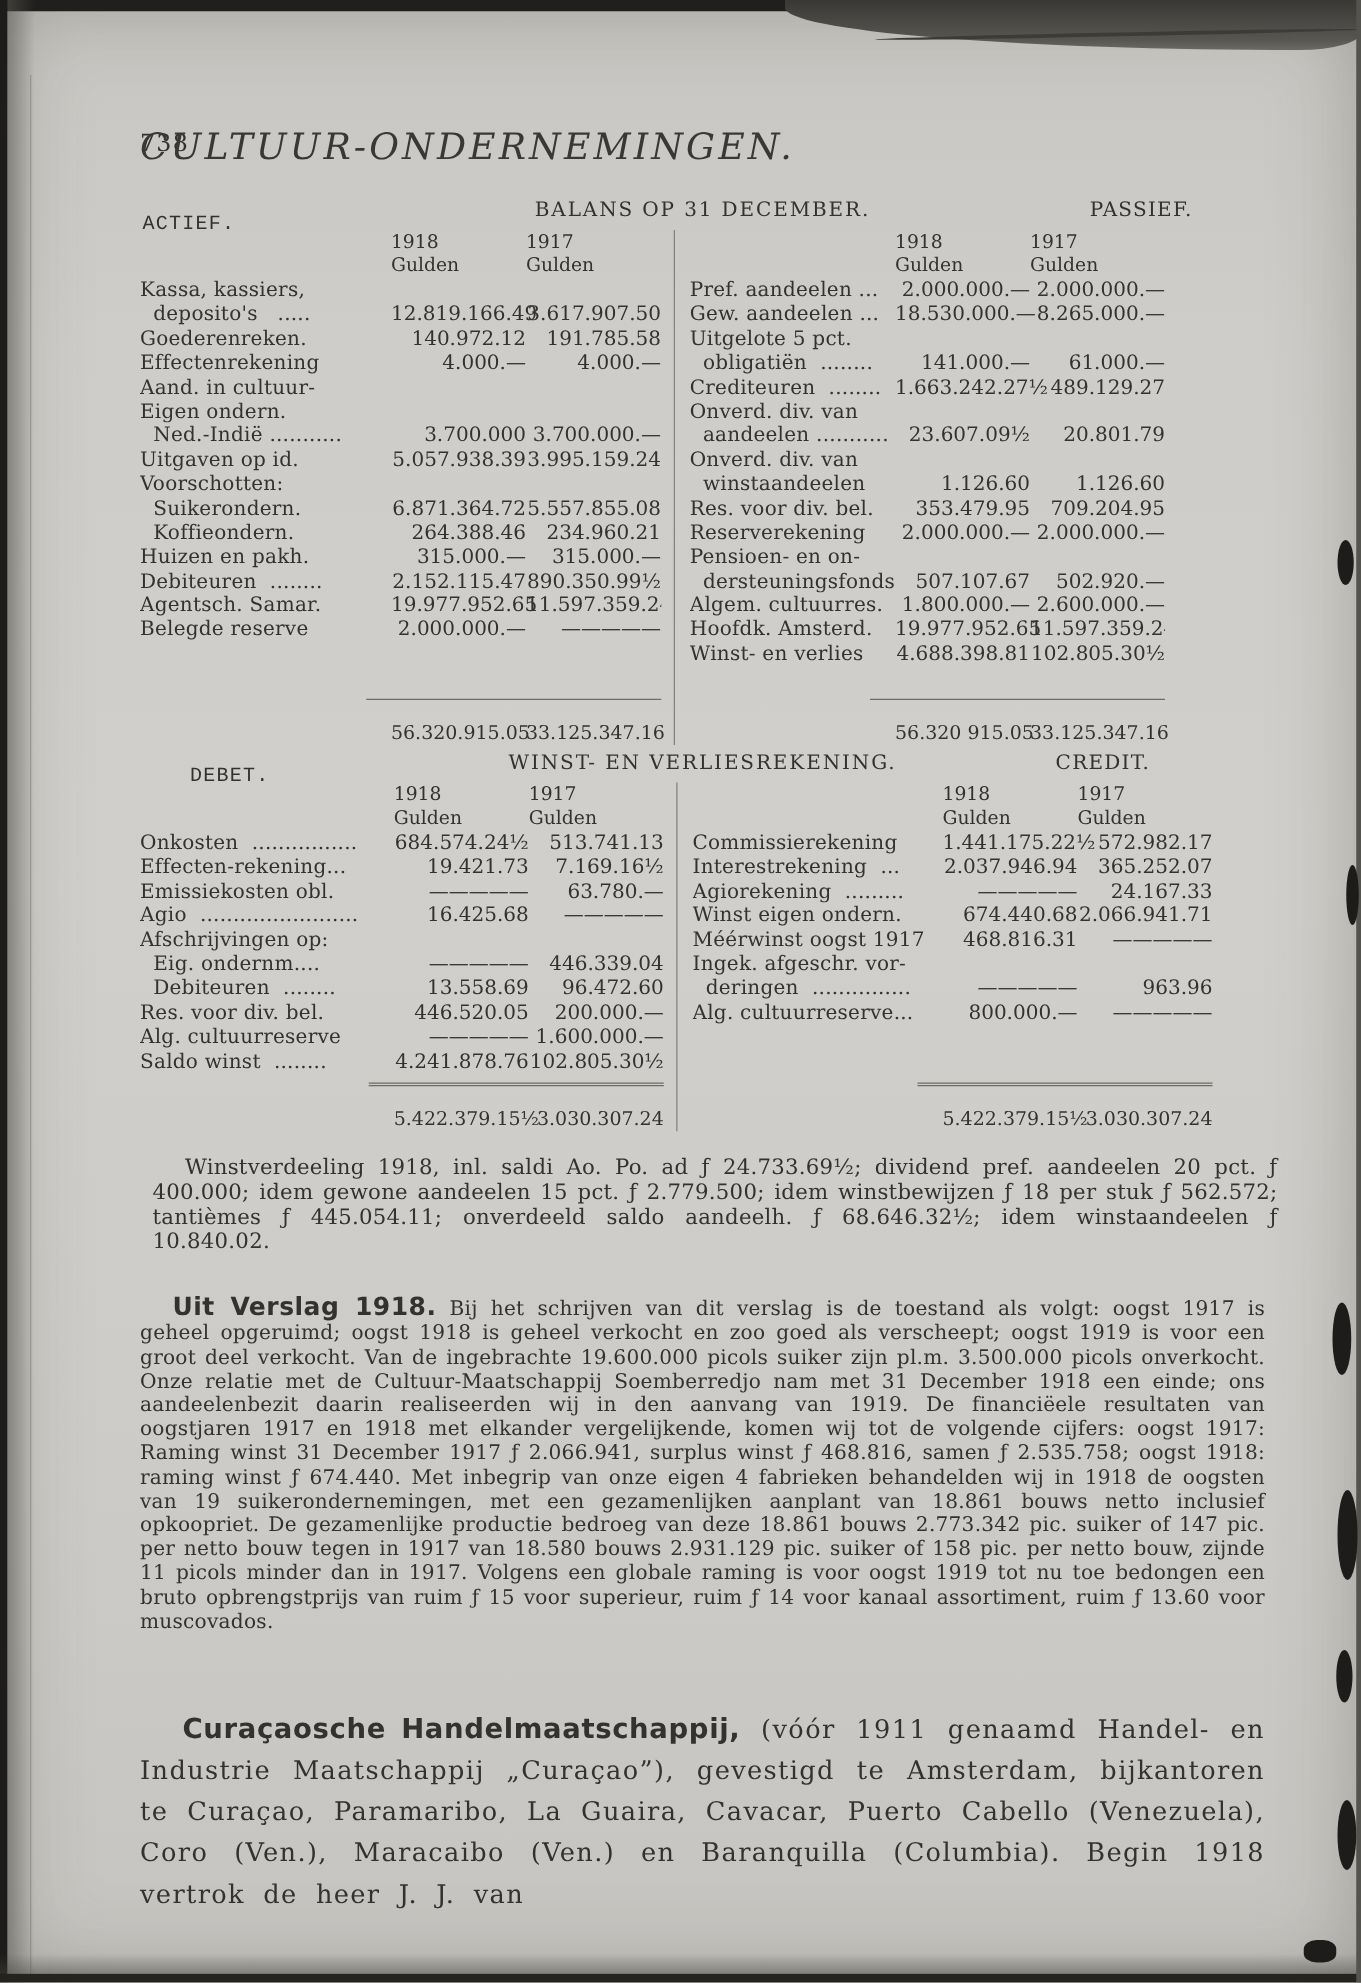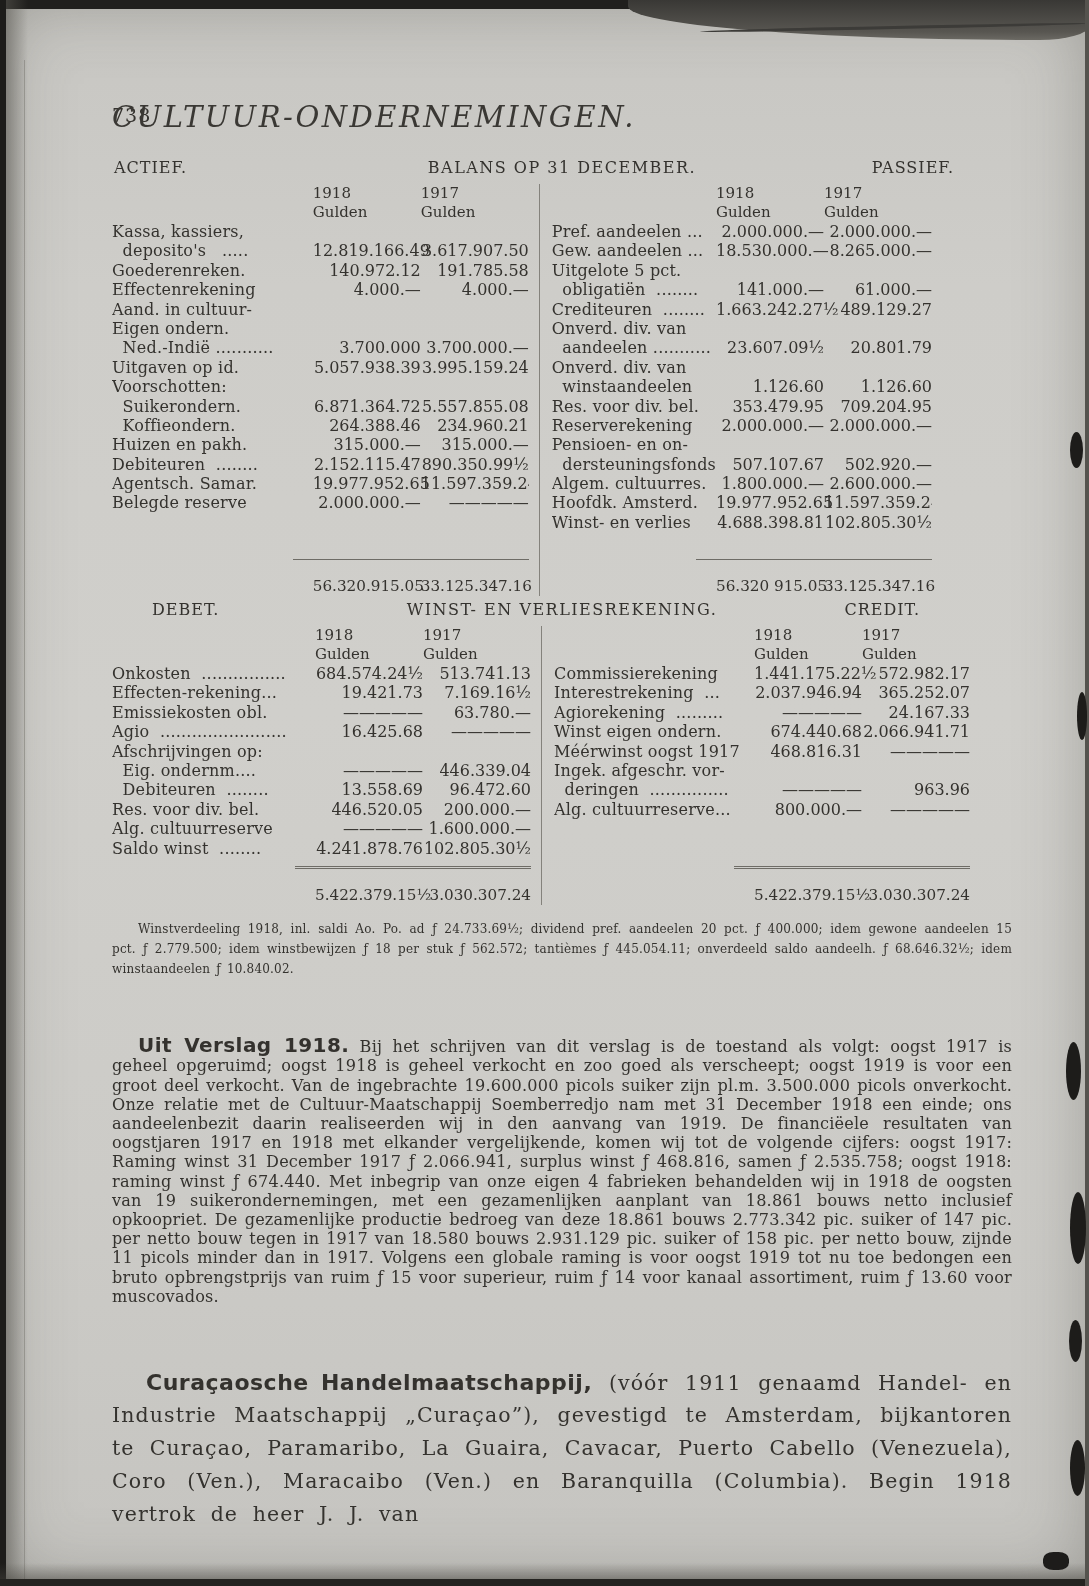--- a/index.html
+++ b/index.html
@@ -36,21 +36,21 @@
 
   
   .pagehead{position:absolute;top:100px;left:112px;width:900px;height:30px;}
   .pageno{position:absolute;left:0;top:4px;font-size:19px;letter-spacing:1px;}
   .runtitle{position:absolute;left:0;right:60px;top:0;
             font-style:italic;font-size:29px;letter-spacing:2.5px;color:#3a3834;}
 
   
   .sect{position:absolute;left:112px;width:900px;}
   .sechead{position:relative;height:22px;font-size:16px;letter-spacing:1px;}
-  .sh-left{position:absolute;left:2px;top:0;}
+  .sh-left{position:absolute;left:2px;top:12px;font-family:Liberation Mono, monospace;}
   .sh-center{position:absolute;left:0;right:0;top:0;text-align:center;letter-spacing:1.5px;}
   .sh-right{position:absolute;right:58px;top:0;}
   .pl .sh-left{left:40px;text-align:right;}
   .pl .sh-right{right:92px;}
 
   .tbl{display:flex;margin-top:4px;}
   .half{box-sizing:border-box;}
   .half.l{width:430px;padding-right:10px;border-right:1px solid #84827c;}
   .half.r{flex:1;padding-left:12px;}
   .half.r.balr{padding-right:80px;}
@@ -71,21 +71,21 @@
   .totline{width:236px;margin-left:auto;margin-top:6px;border-top:1px solid #6e6c66;}
   .totline.double{border-top:3px double #6e6c66;}
   .totrow{display:flex;margin-top:17px;font-size:15.2px;line-height:19px;}
   .totrow .lbl{flex:1;}
 
   .bal{top:158px;}
   .pl{top:600px;}
 
   
   .para{position:absolute;left:112px;width:900px;text-align:justify;}
-  .p1{top:908px;font-size:12px;line-height:19.8px;text-indent:26px;word-spacing:2px;letter-spacing:.2px;}
+  .p1{top:908px;font-size:17px;line-height:19.8px;text-indent:26px;word-spacing:2px;letter-spacing:.2px;margin-left:10px;}
   .p2{top:1020px;font-size:16.1px;line-height:19.2px;text-indent:26px;word-spacing:1.5px;letter-spacing:.2px;}
   .boldlead{font-family:"DejaVu Sans","Liberation Sans",sans-serif;font-weight:bold;
             font-size:20px;letter-spacing:.4px;}
   .p3{top:1346px;font-size:20.5px;line-height:32.8px;text-indent:34px;
       word-spacing:7px;letter-spacing:1.1px;}
   .p3 .boldlead{font-size:22px;letter-spacing:.5px;word-spacing:2px;}
 </style>
 </head>
 <body>
 

